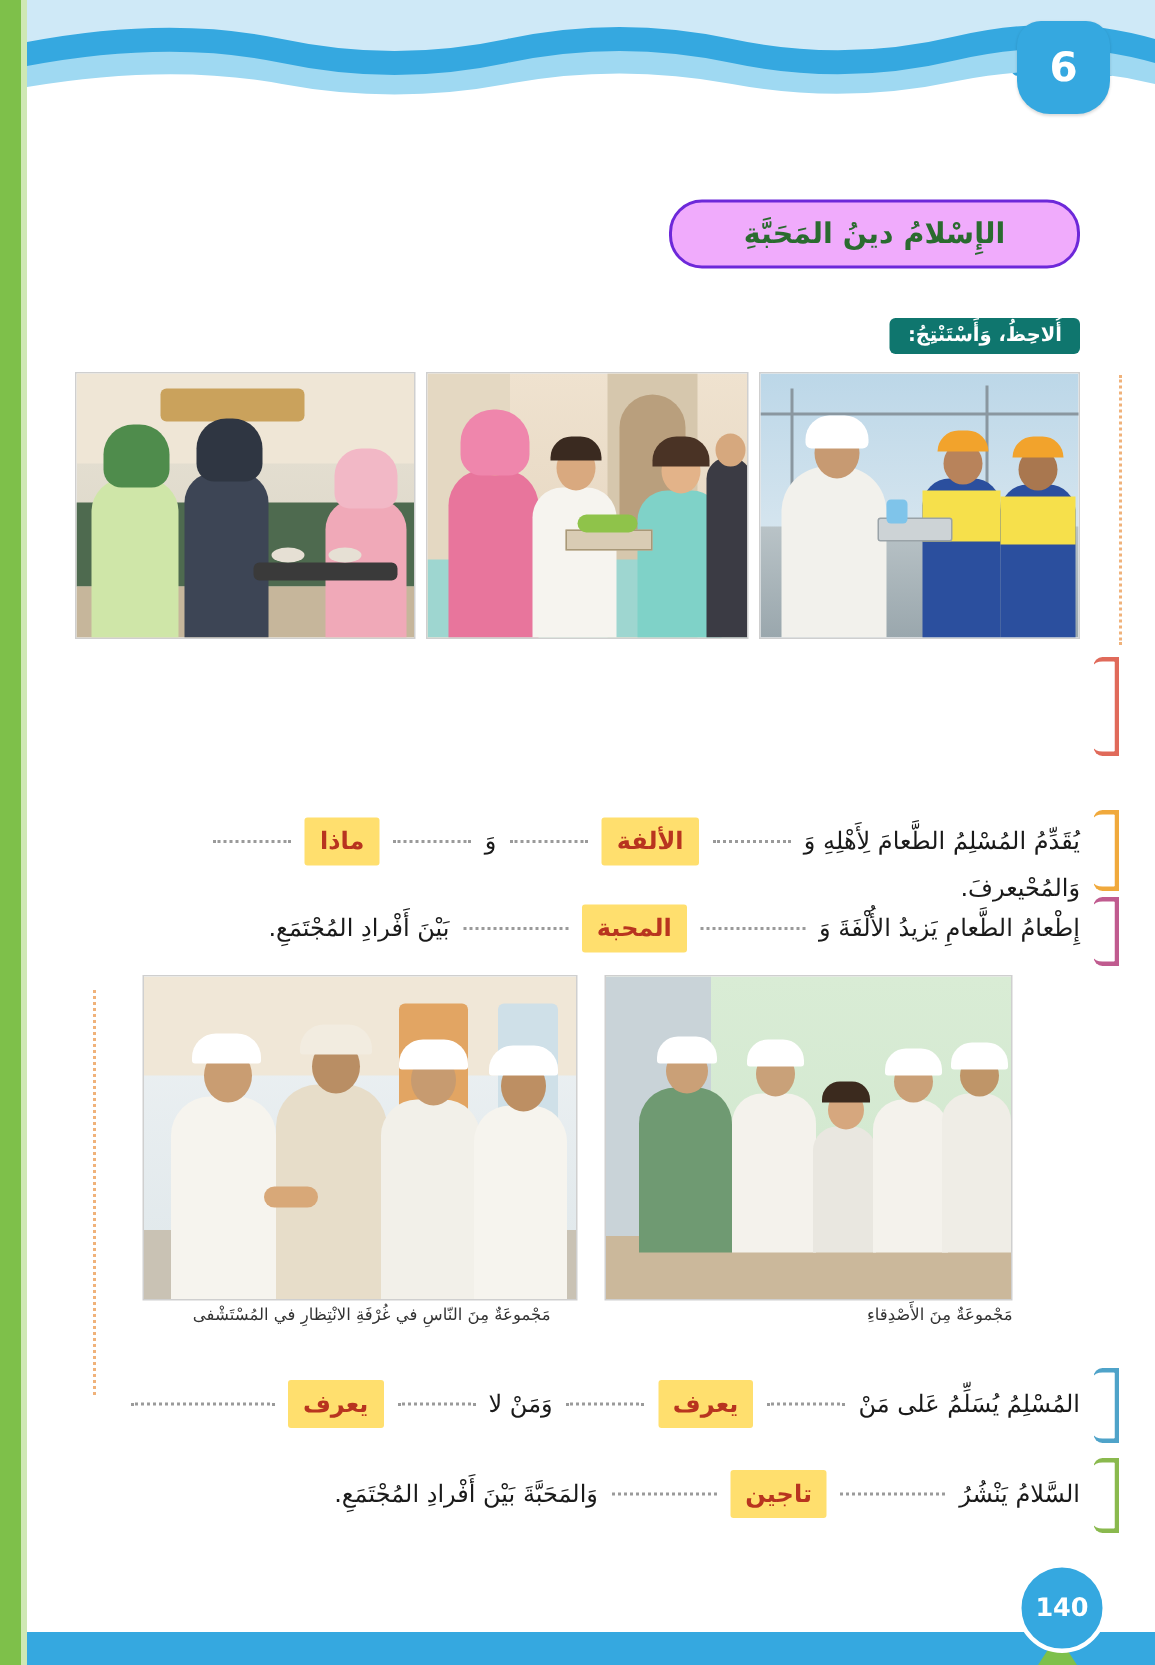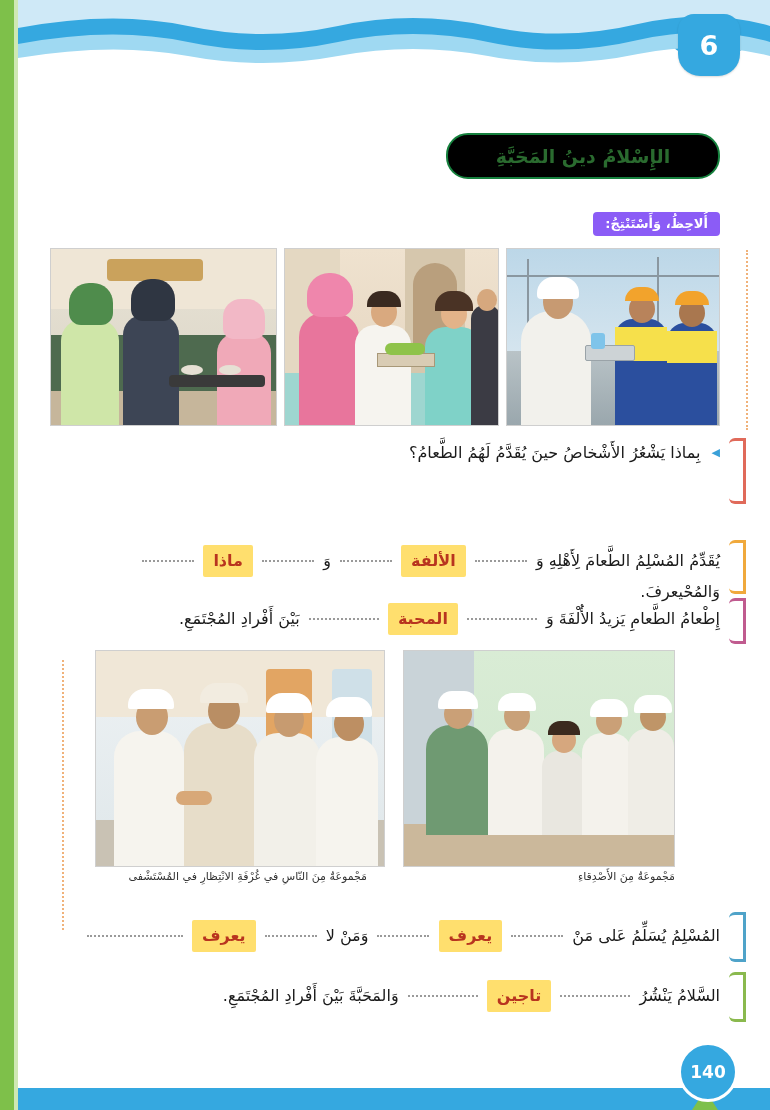--- a/index.html
+++ b/index.html
@@ -45,32 +45,32 @@
   .unit-badge:after{
     content:"";position:absolute;right:-9px;top:16px;
     width:18px;height:18px;background:#35a8e0;
     transform:rotate(45deg);border-radius:3px;z-index:-1;
   }
 
   
   .lesson-title{
     position:absolute;right:50px;top:133px;
     width:270px;height:42px;
-    background:#000000;
-    border:2px solid #15803d;
+    background:#f0abfc;
+    border:2px solid #6d28d9;
     border-radius:22px 22px 22px 22px;
     display:flex;align-items:center;justify-content:center;
     color:#2a6b2f;font-size:19px;font-weight:bold;
     letter-spacing:.2px;
   }
 
   
   .instruction{
     position:absolute;right:50px;top:212px;
-    background:#8b5cf6;
+    background:#0f766e;
     color:#ffffff;
     font-size:13px;font-weight:bold;
     padding:4px 12px 5px 12px;
     border-radius:4px;
   }
 
   
   .bracket{
     position:absolute;width:14px;
     border-top:3px solid;border-bottom:3px solid;border-right:3px solid;
@@ -251,24 +251,20 @@
 <div class="bracket" style="right:24px;top:438px;height:60px;border-color:#e06a5a;"></div>
 <div class="bracket" style="right:24px;top:540px;height:48px;border-color:#f0a93c;"></div>
 <div class="bracket" style="right:24px;top:598px;height:40px;border-color:#c05b8f;"></div>
 <div class="bracket" style="right:24px;top:912px;height:44px;border-color:#4fa3c9;"></div>
 <div class="bracket" style="right:24px;top:972px;height:44px;border-color:#8ab94e;"></div>
 
 <div class="dotted-v" style="right:22px;top:250px;height:180px;"></div>
 <div class="dotted-v" style="left:62px;top:660px;height:270px;border-right:2px dotted #f0b27a;"></div>
 
 <div class="qblock">
-  <div class="qline">
-    <span class="qbullet">◀</span>
-    <span>بِماذا يَشْعُرُ الأَشْخاصُ حينَ يُقَدَّمُ لَهُمُ الطَّعامُ؟</span>
-  </div>
 </div>
 
 <div class="sentence" style="top:545px;">
   <span>يُقَدِّمُ المُسْلِمُ الطَّعامَ لِأَهْلِهِ وَ</span>
   <span class="dots dots-sm"></span>
   <span class="answer">الألفة</span>
   <span class="dots dots-sm"></span>
   <span>وَ</span>
   <span class="dots dots-sm"></span>
   <span class="answer">ماذا</span>

